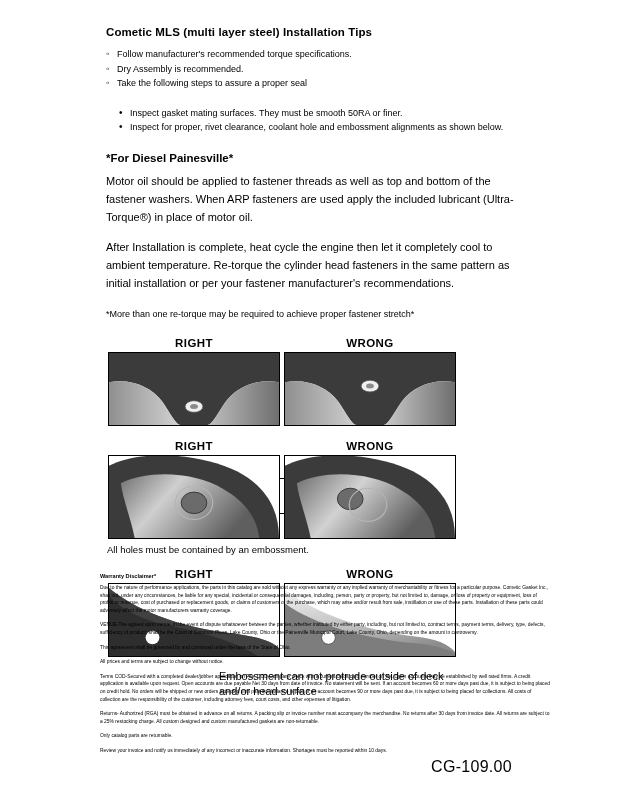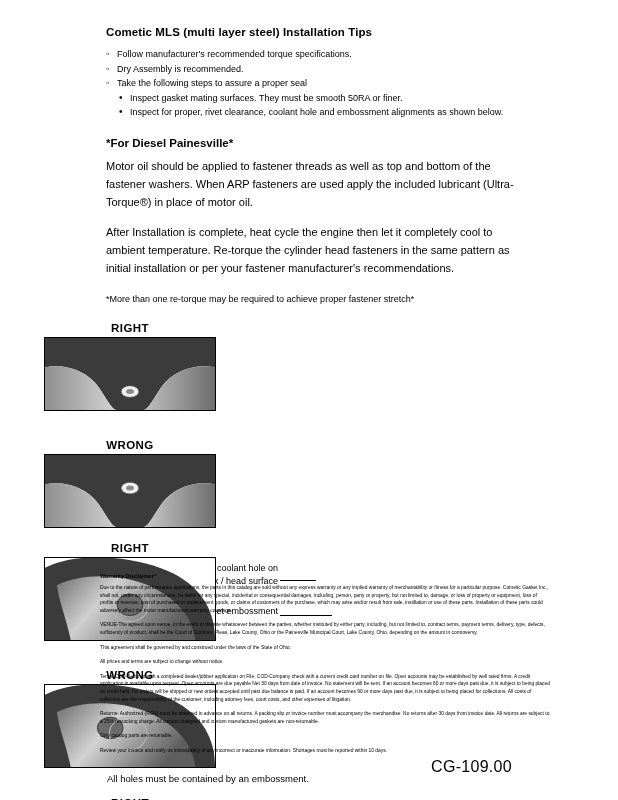--- a/index.html
+++ b/index.html
@@ -41,21 +41,21 @@
   }
   ul.bullets > li::before {
     content: "\25E6";
     position: absolute;
     left: 0;
     top: -1px;
     font-size: 10px;
   }
   ul.sub {
     list-style: none;
-    margin: 0;
+    margin: 15px;
     padding: 0 0 0 13px;
     font-size: 9px;
     line-height: 1.62;
   }
   ul.sub > li {
     position: relative;
     padding-left: 11px;
   }
   ul.sub > li::before {
     content: "\2022";
@@ -84,22 +84,21 @@
     margin: 14px 0 0 62px;
   }
   
   .figures {
     position: relative;
     margin: 16px 0 0 0;
   }
   .figrow {
     display: flex;
     justify-content: center;
-    gap: 28px;
-    flex-direction: column;
+    gap: 4px;
   }
   .figcol {
     width: 172px;
   }
   .figlabel {
     font-size: 11.5px;
     font-weight: bold;
     text-align: center;
     letter-spacing: 0.4px;
     margin-bottom: 3px;

